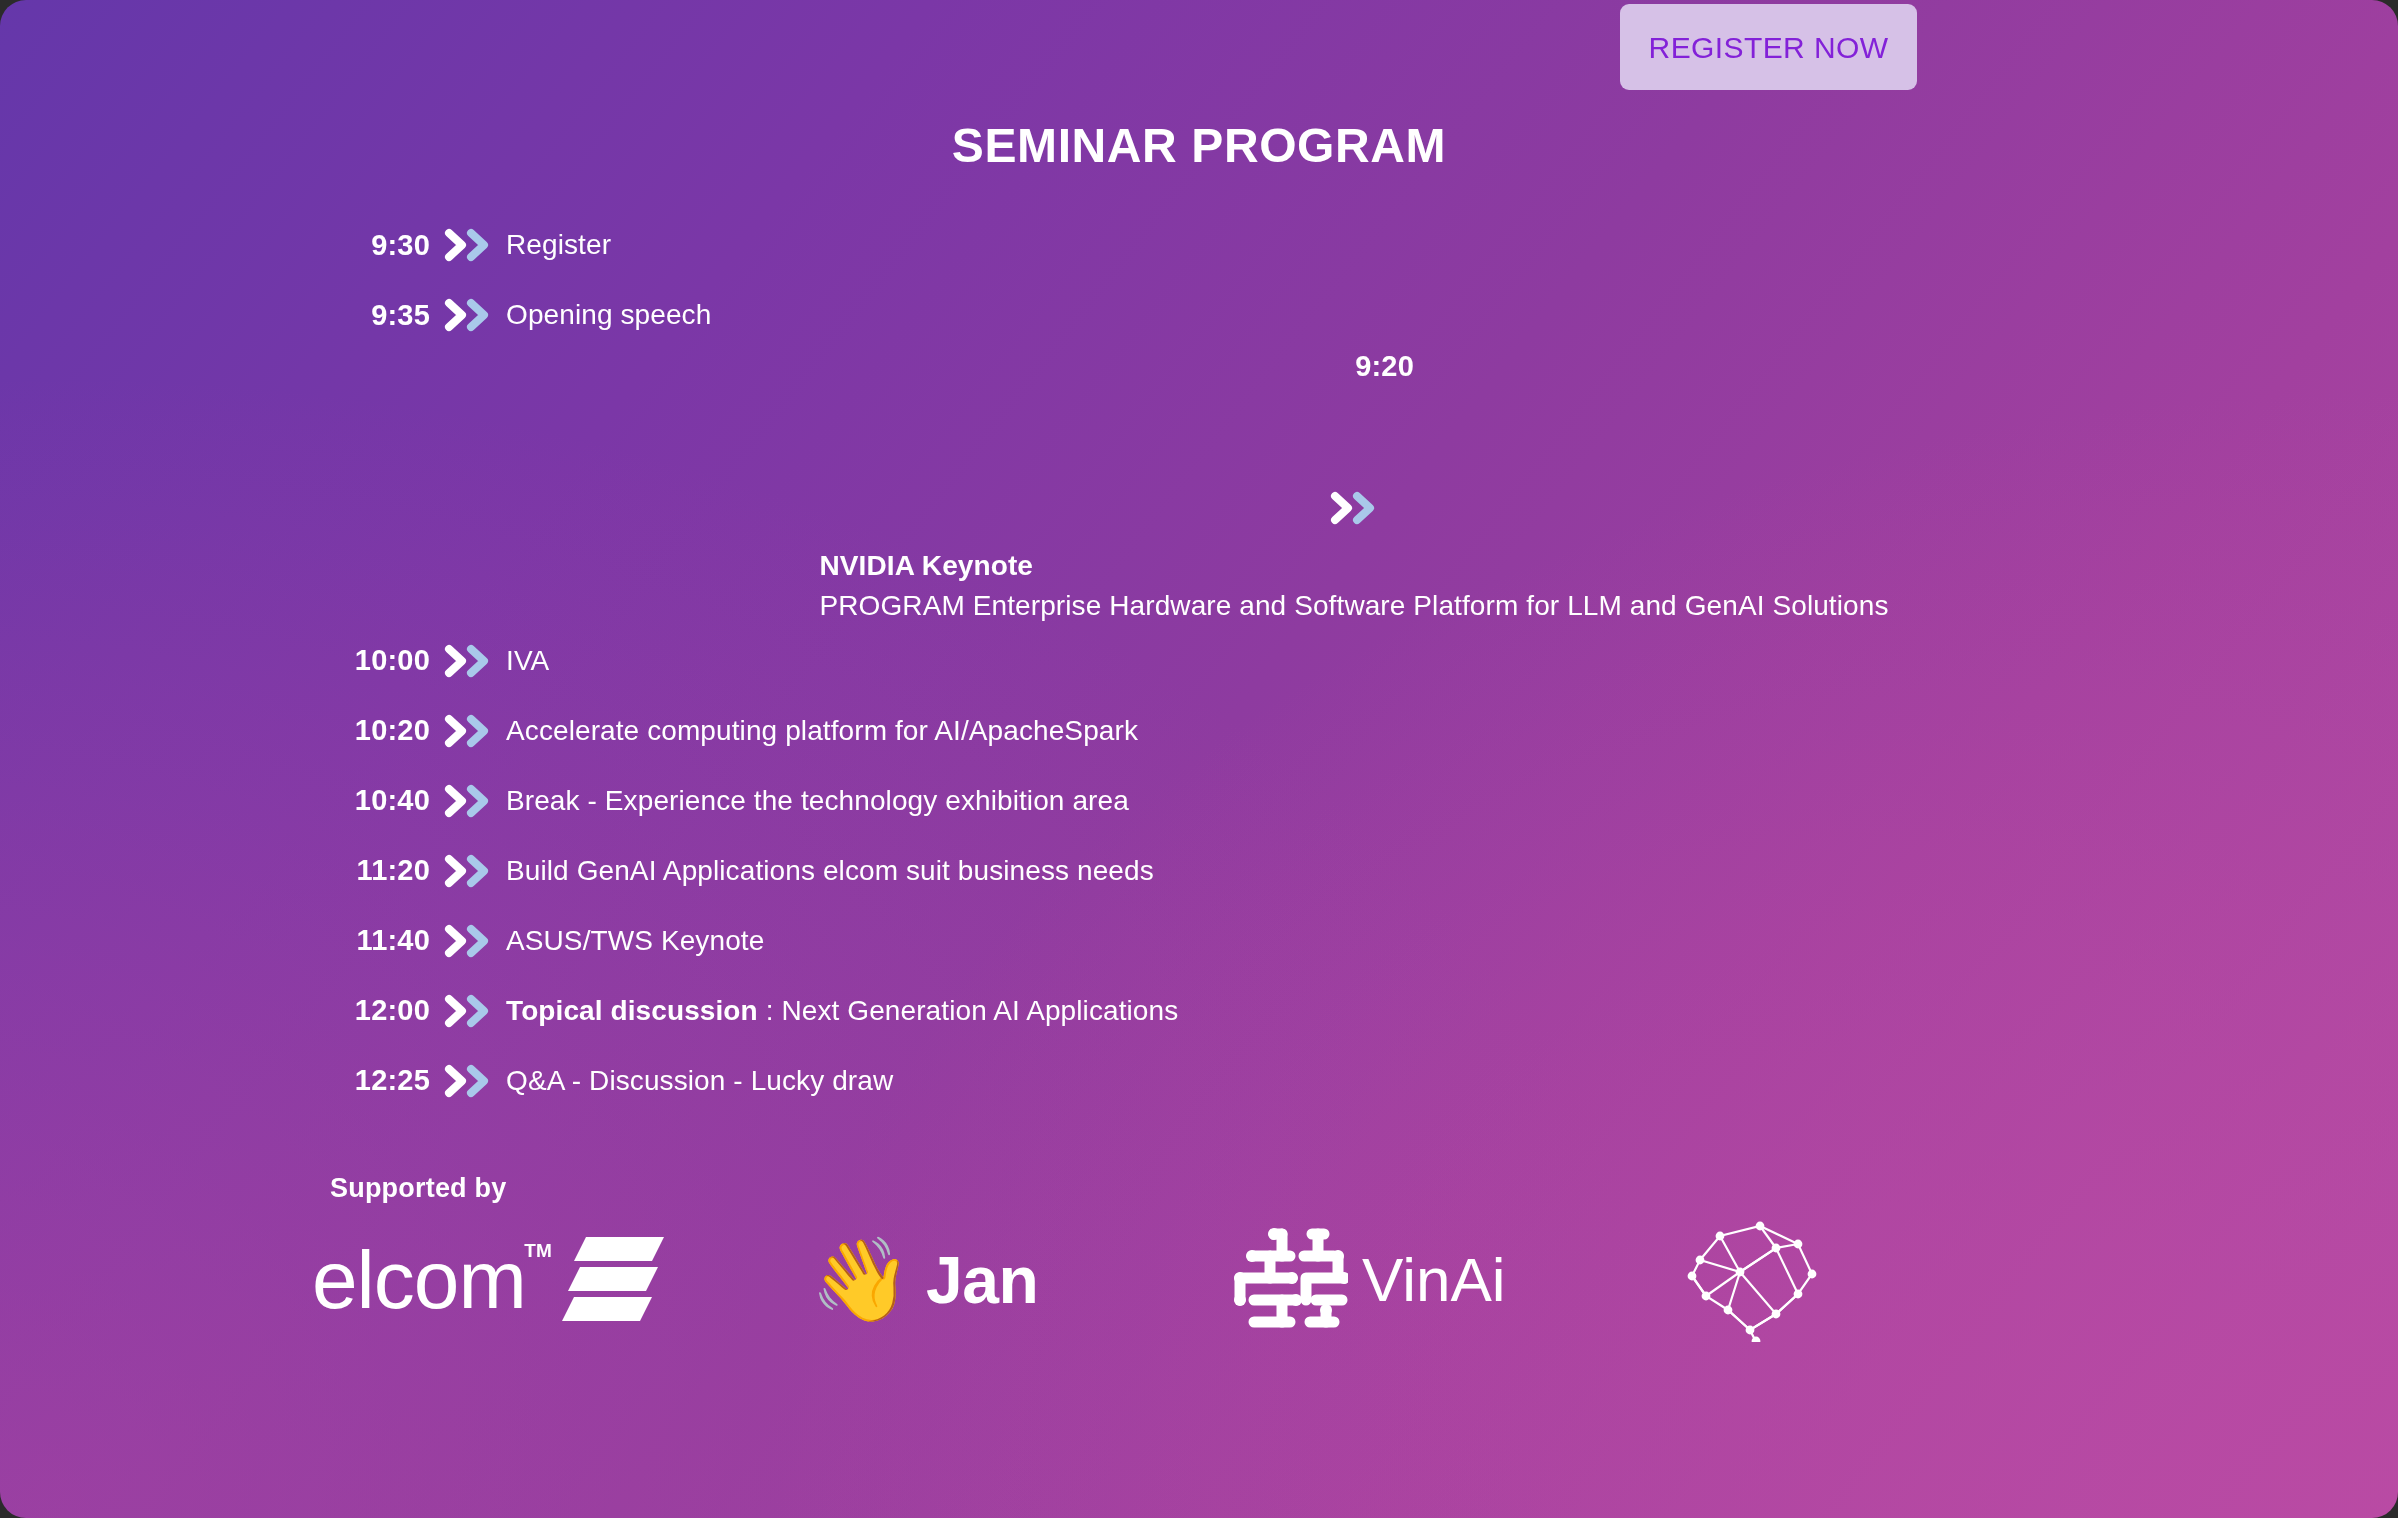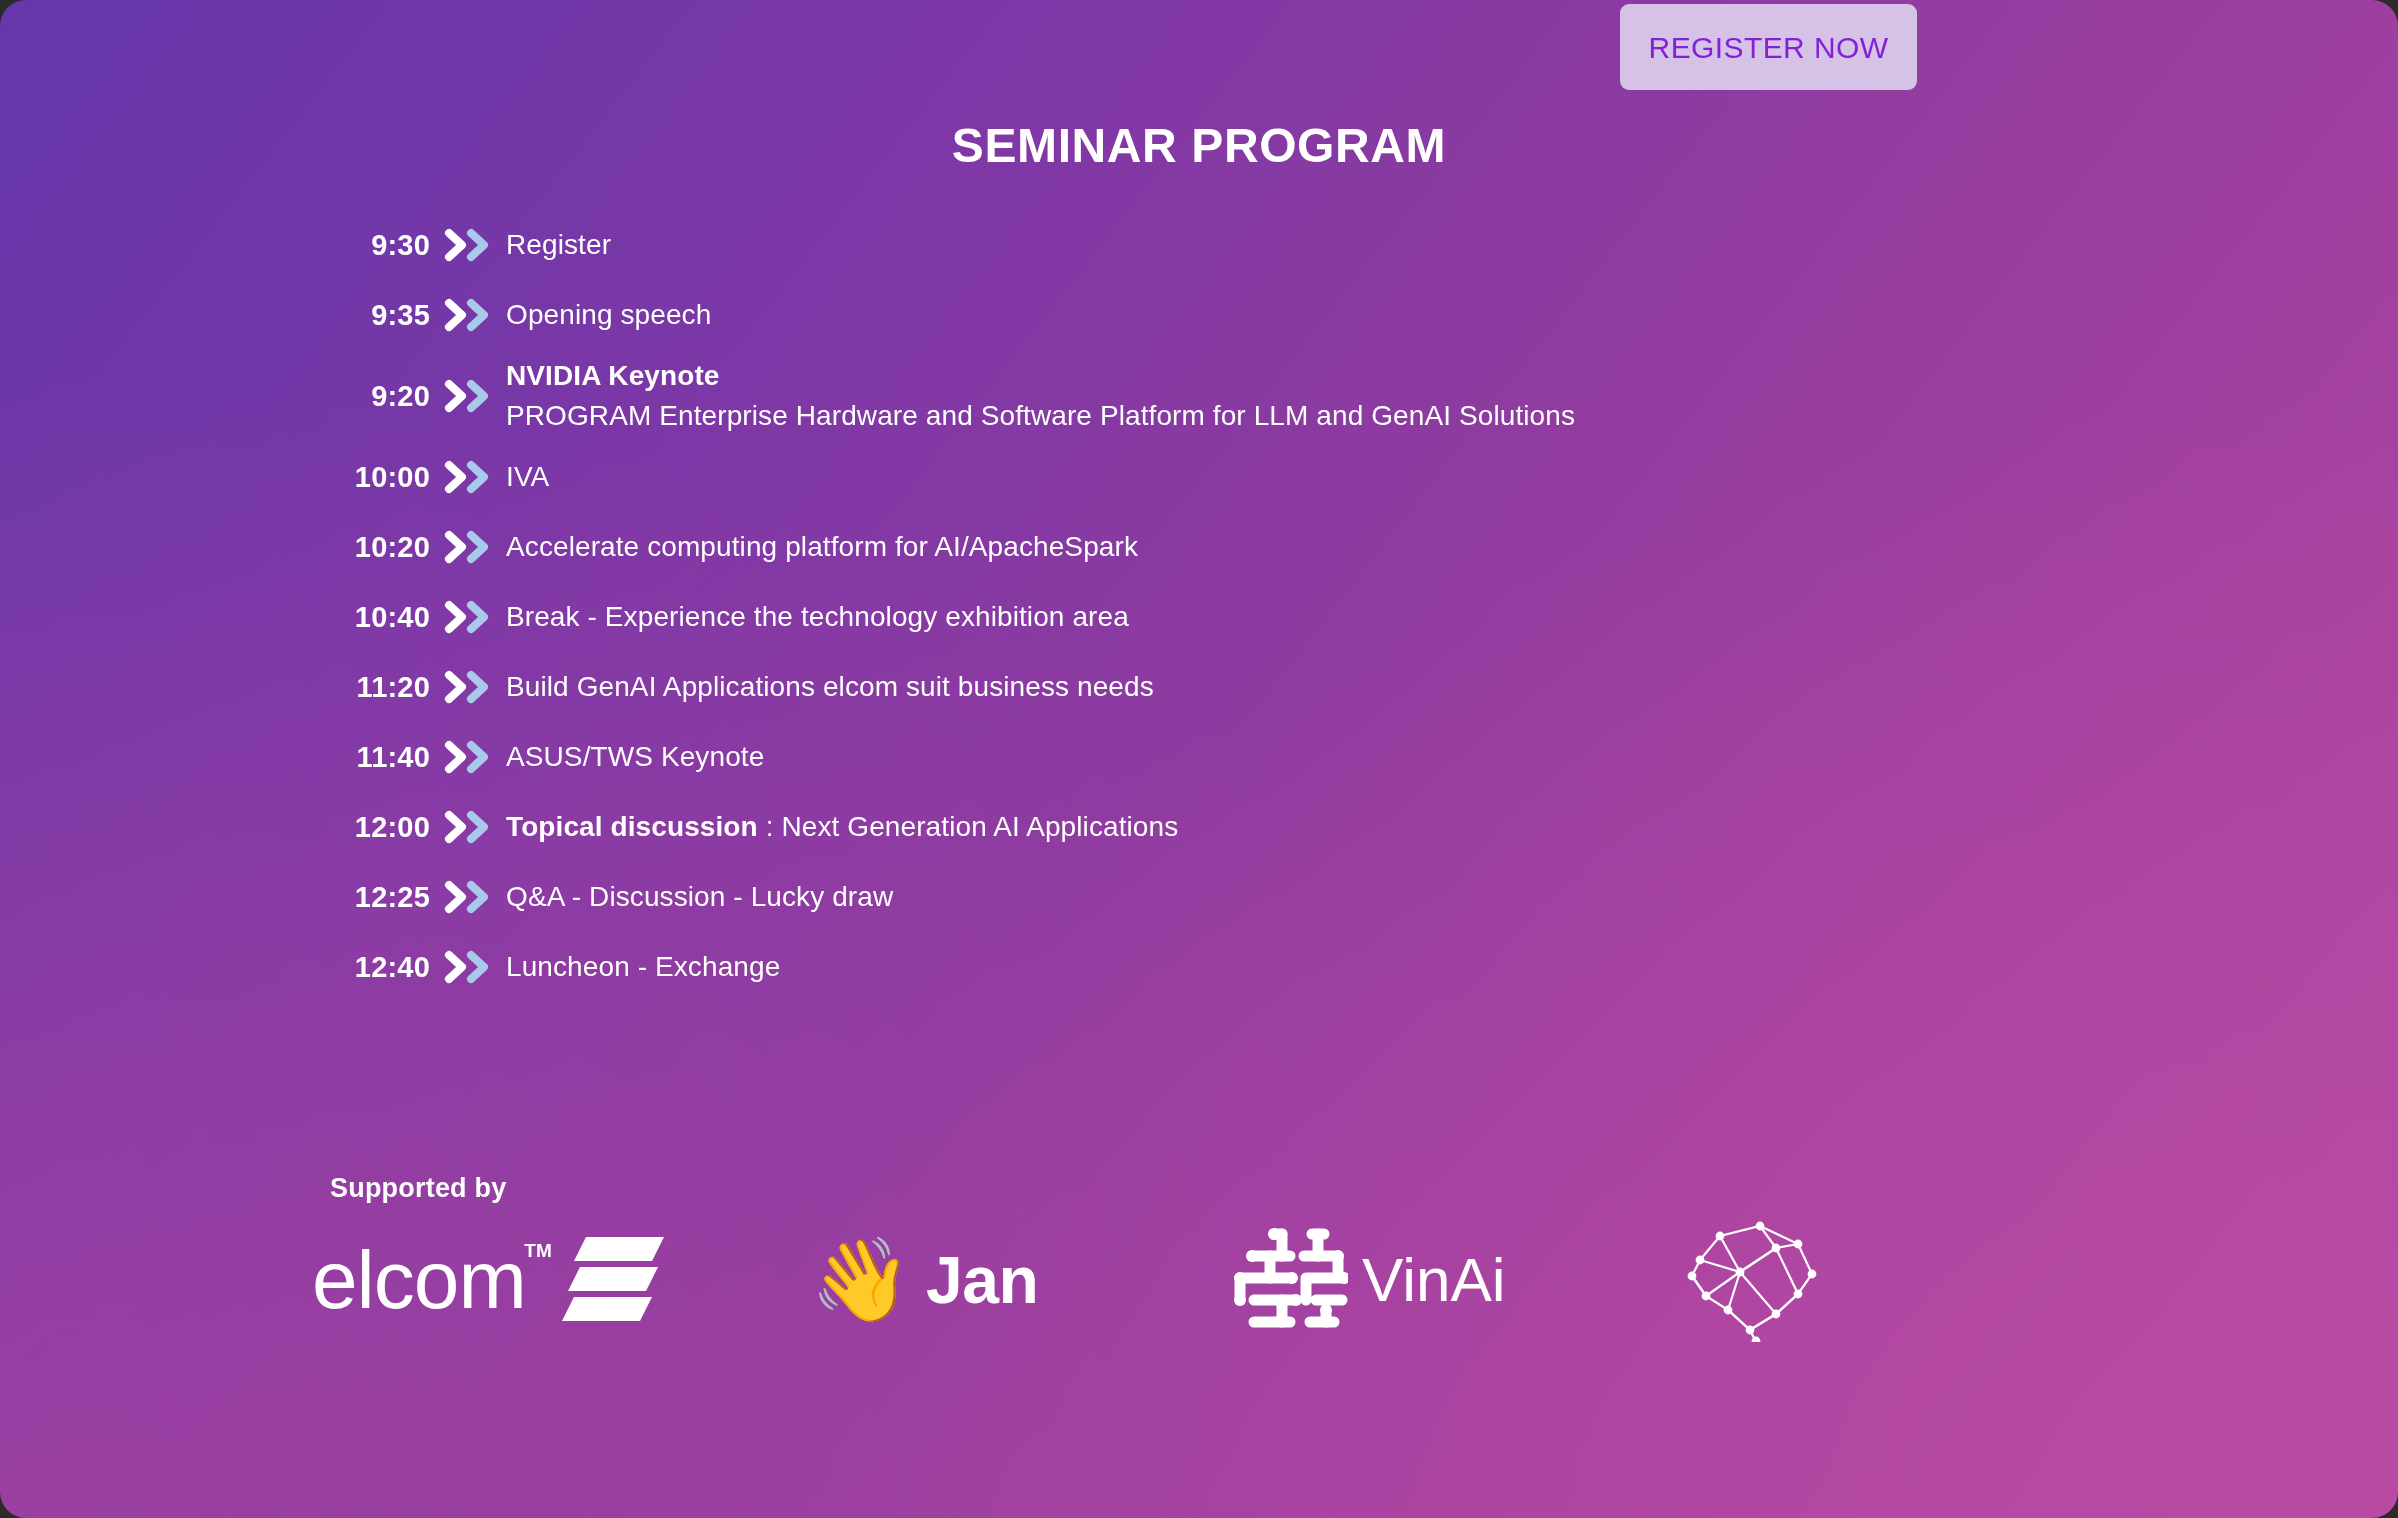--- a/index.html
+++ b/index.html
@@ -63,21 +63,21 @@
     left: 0;
     top: 210px;
     width: 100%;
   }
   .sched-row {
     display: flex;
     align-items: center;
     min-height: 70px;
     padding-left: 310px;
   }
-  .sched-row.tall { min-height: 92px; }
+  .sched-row.tall { min-height: 92px; flex-direction: column; }
 
   .sched-time {
     width: 120px;
     flex: 0 0 120px;
     text-align: right;
     color: #ffffff;
     font-size: 29px;
     font-weight: 700;
     letter-spacing: 0.2px;
   }
@@ -310,32 +310,20 @@
         <div class="sched-time">12:25</div>
         <div class="chev">
           <svg width="50" height="40" viewBox="0 0 50 40" aria-hidden="true">
             <g fill="none" stroke-linecap="round" stroke-linejoin="round" stroke-width="8">
               <path d="M6 8 L19 20 L6 32" stroke="#ffffff"></path>
               <path d="M28 8 L41 20 L28 32" stroke="#a9c9ea"></path>
             </g>
           </svg>
         </div>
         <div class="sched-text"><span>Q&amp;A - Discussion - Lucky draw</span></div>
-      </div>
-      <div class="sched-row">
-        <div class="sched-time">12:40</div>
-        <div class="chev">
-          <svg width="50" height="40" viewBox="0 0 50 40" aria-hidden="true">
-            <g fill="none" stroke-linecap="round" stroke-linejoin="round" stroke-width="8">
-              <path d="M6 8 L19 20 L6 32" stroke="#ffffff"></path>
-              <path d="M28 8 L41 20 L28 32" stroke="#a9c9ea"></path>
-            </g>
-          </svg>
-        </div>
-        <div class="sched-text"><span>Luncheon - Exchange</span></div>
       </div>
     </div>
 
   <div class="supported-label">Supported by</div>
 
   <div class="logo-strip">
 
     <div class="logo-slot slot-elcom">
       <div class="elcom-word">
         <span>elcom</span><span class="elcom-tm">TM</span>

